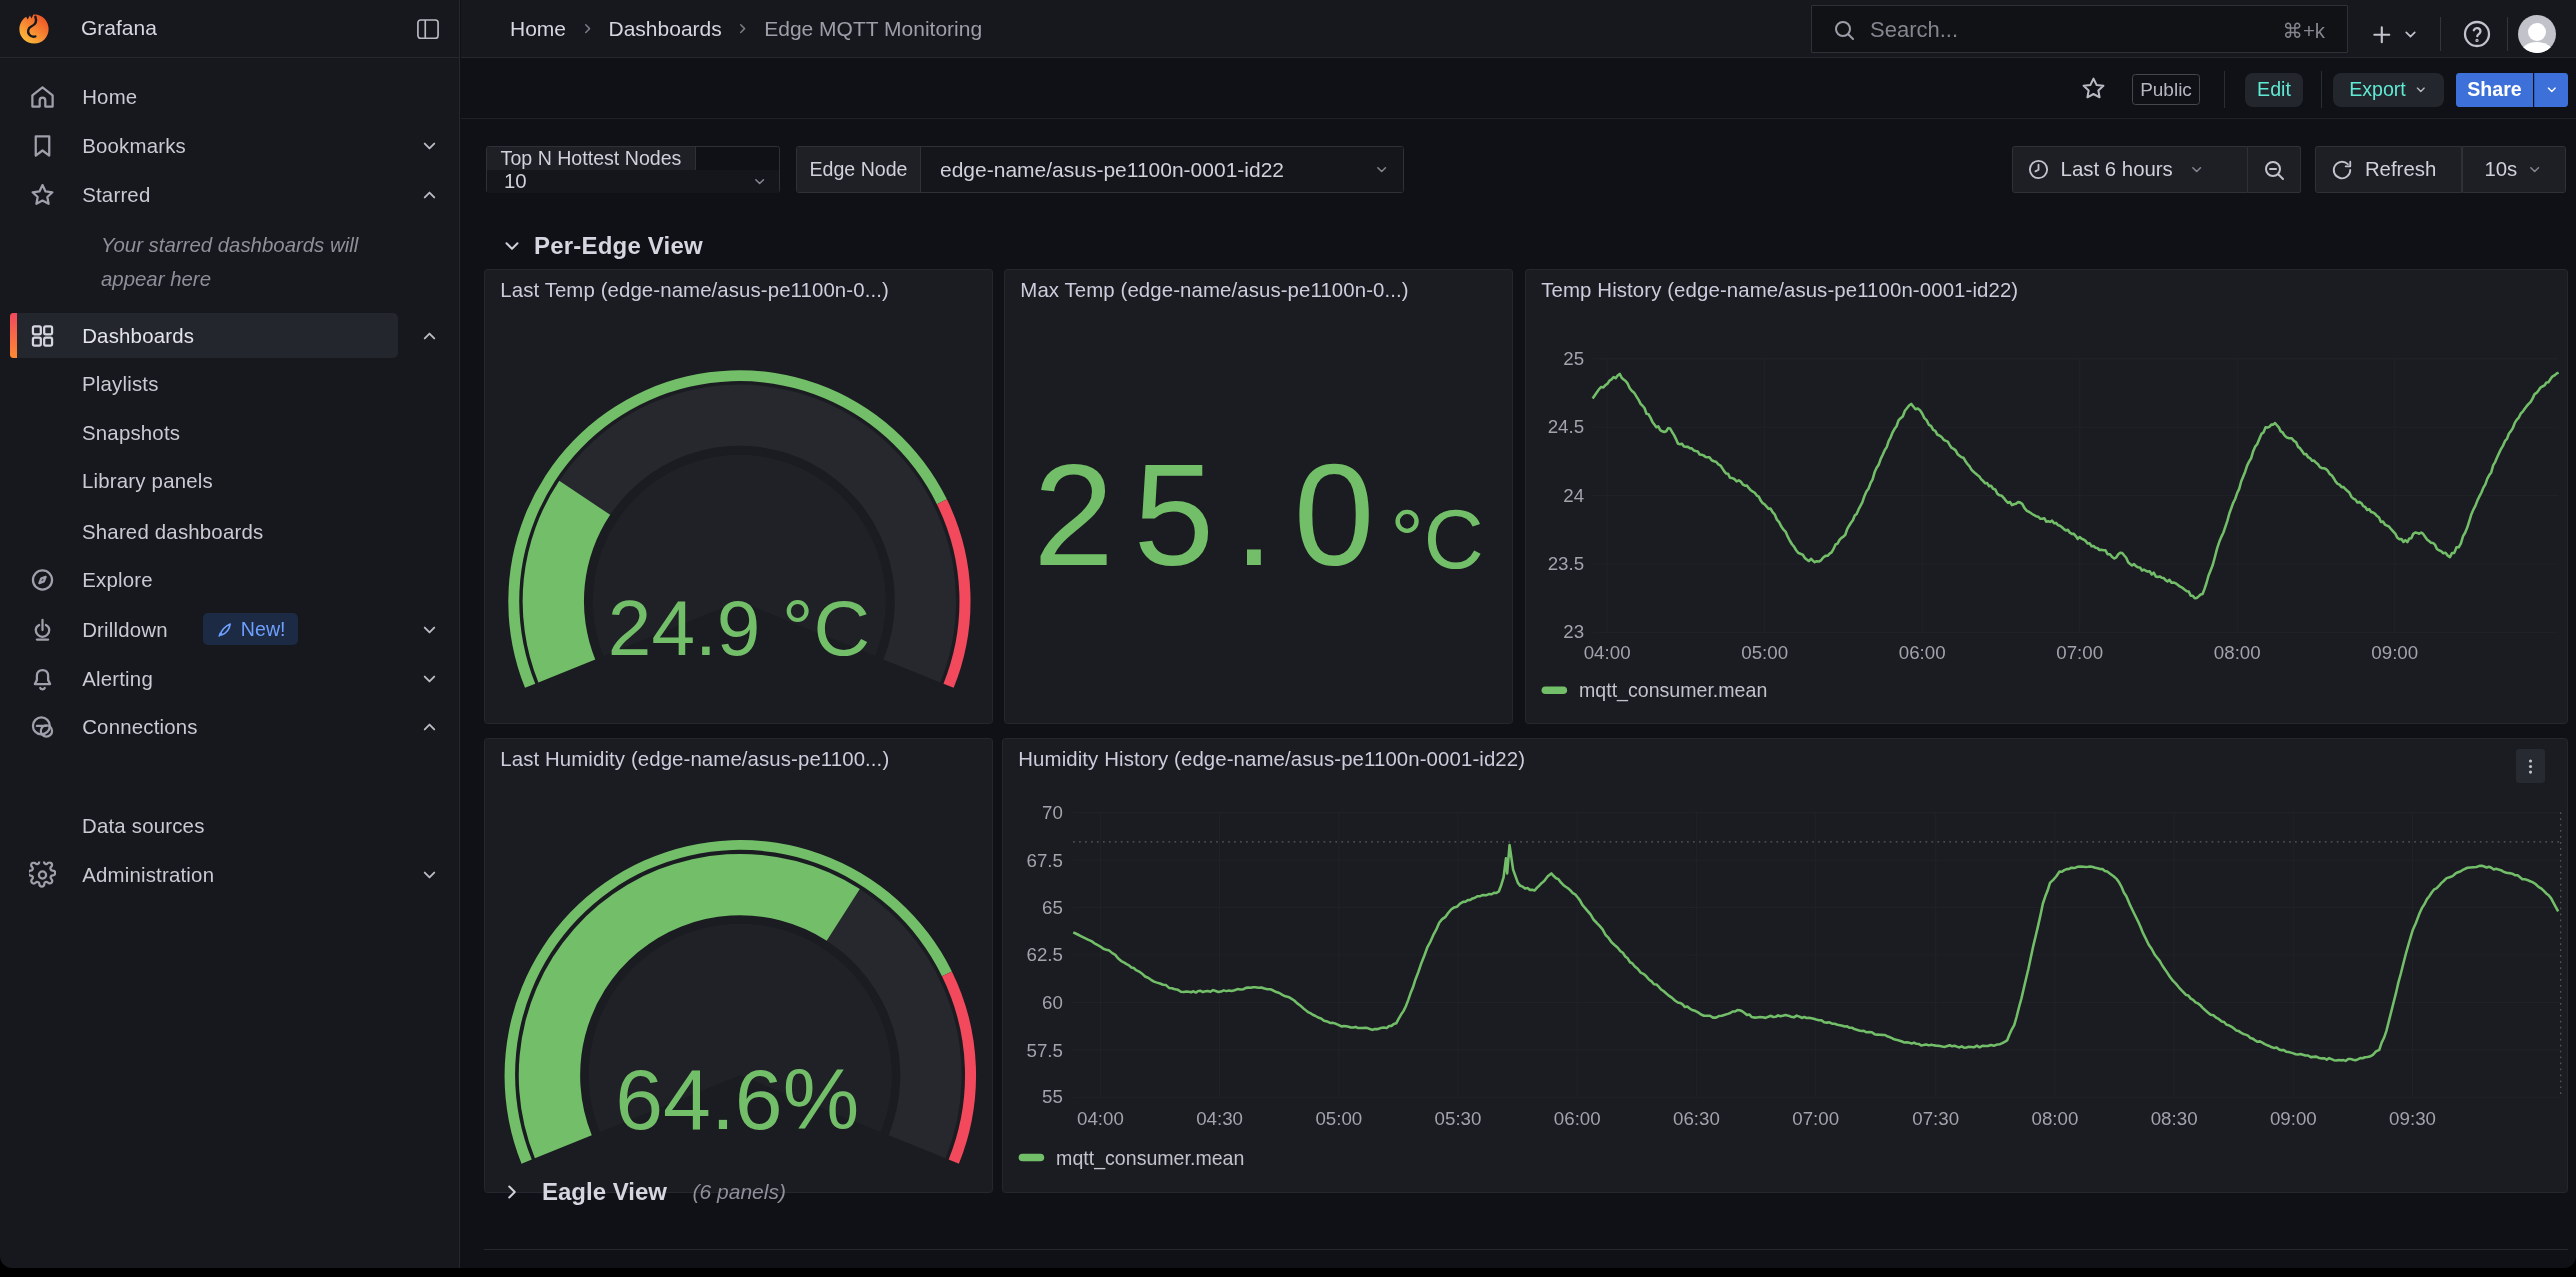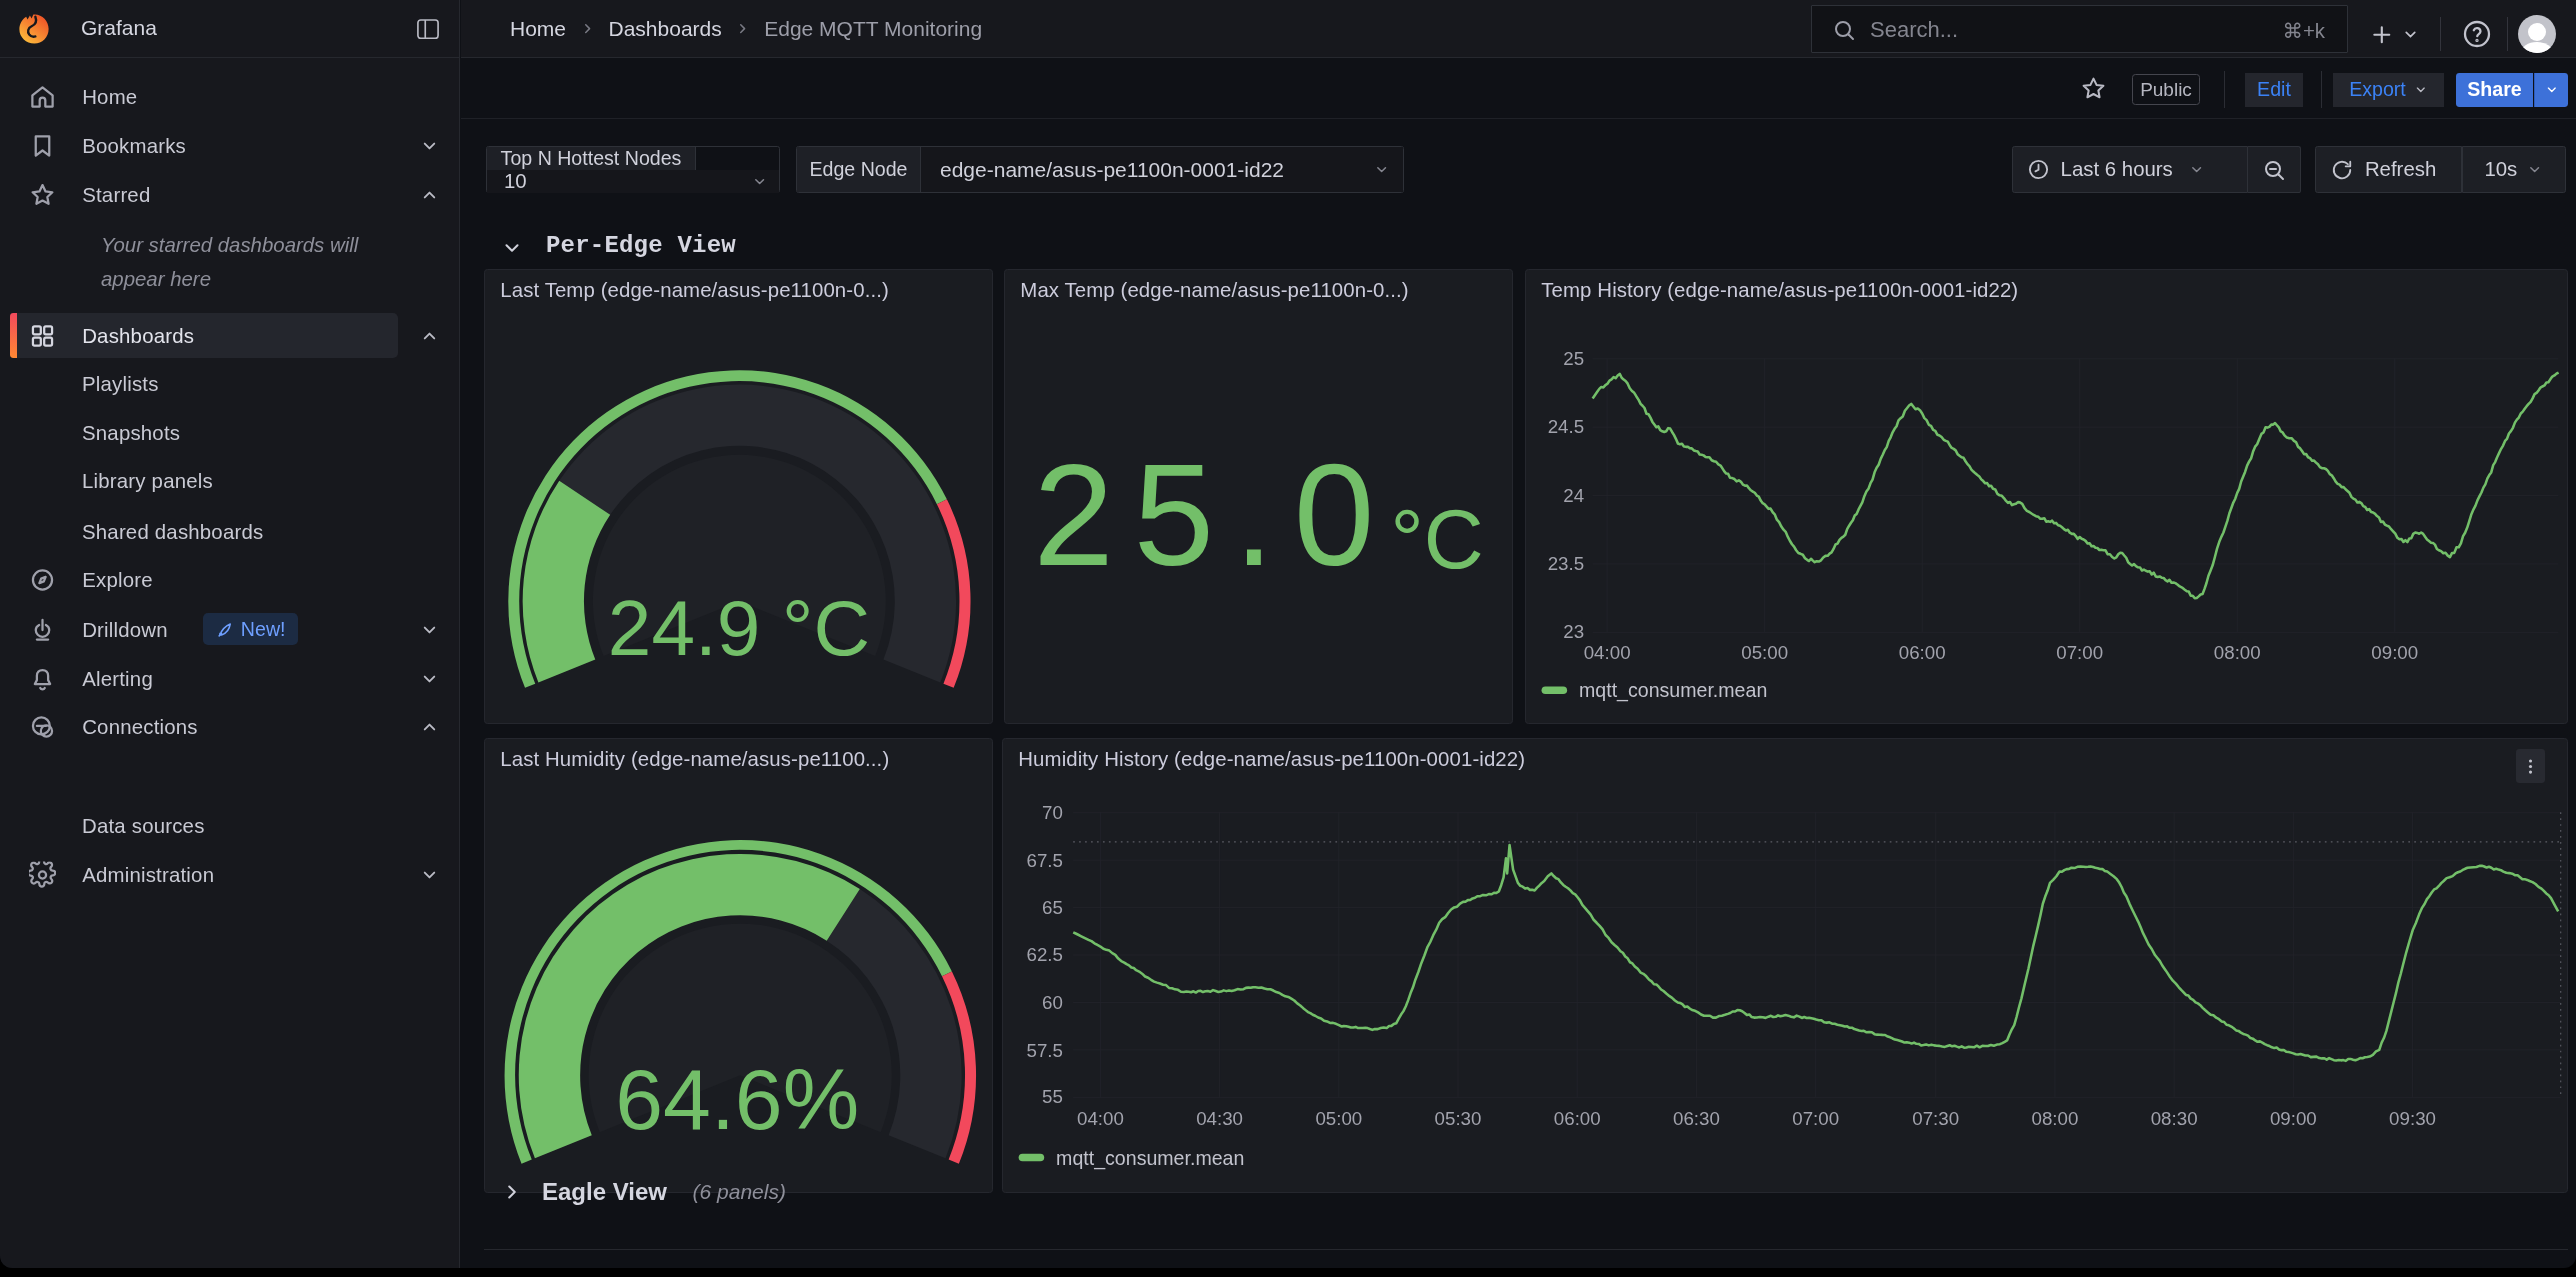--- a/index.html
+++ b/index.html
@@ -13,21 +13,21 @@
   .menu-item { position:absolute; left:10.2px; width:388px; height:45px; border-radius:5.1px; }
   .menu-item .lbl { position:absolute; left:72px; top:50%; transform:translateY(-50%); font-size:20.4px; color:#c9cad4; letter-spacing:0.2px; }
   .menu-item .icon { position:absolute; left:19px; top:50%; transform:translateY(-50%); width:27px; height:27px; }
   .menu-item .chev { position:absolute; right:-41px; top:50%; transform:translateY(-50%); width:19px; height:19px; }
   .sub { left:82px; }
   .sub .lbl { left:0; }
   svg.ic { stroke:#9fa0ab; fill:none; stroke-width:2; stroke-linecap:round; stroke-linejoin:round; }
   
   .panel { position:absolute; background:#1a1c21; border:0.9px solid #25272e; border-radius:3.4px; }
   .ptitle { position:absolute; left:15.3px; top:9.4px; font-size:20.4px; color:#ccccdc; white-space:nowrap; letter-spacing:0.1px; }
-  .btn { position:absolute; height:34px; border-radius:0; font-size:19.6px; color:#3b82f6; display:flex; align-items:center; justify-content:center; }
+  .btn { position:absolute; height:34px; border-radius:8px; font-size:19.6px; color:#5eead4; display:flex; align-items:center; justify-content:center; }
   .gray { background:#24262d; }
   .chevsvg { width:15.3px; height:15.3px; stroke:#b9bac4; fill:none; stroke-width:2.4; stroke-linecap:round; stroke-linejoin:round; }
 </style>
 </head>
 <body>
 <div id="app">
   <div id="sidebar">
 
     <div class="menu-item" style="top:74px;">
       <svg class="ic icon" viewBox="0 0 24 24">
@@ -256,21 +256,21 @@
       <span style="font-size:20.4px; color:#d0d1db;">Refresh</span>
     </div>
     <div style="width:104px; height:47px; background:#1d1f25; border:0.9px solid #2e3138; border-left:0.9px solid #2e3138; border-radius:0 2.6px 2.6px 0; display:flex; align-items:center; justify-content:center; gap:10.2px;">
       <span style="font-size:20.4px; color:#d0d1db;">10s</span>
       <svg class="chevsvg" viewBox="0 0 24 24" style="stroke:#84858f;">
           <path d="M6 9l6 6 6-6"></path>
         </svg>
     </div>
   </div>
 
-  <div style="position:absolute; left:501px; top:232px; display:flex; align-items:flex-end; gap:23px;font-family:Liberation Mono, monospace;">
+  <div style="position:absolute; left:501px; top:232px; display:flex; align-items:center; gap:11px;">
     <svg width="22" height="22" viewBox="0 0 24 24" fill="none" stroke="#d0d1db" stroke-width="2.2" stroke-linecap="round" stroke-linejoin="round">
         <path d="M6 9l6 6 6-6"></path>
       </svg>
     <span style="font-size:24px; font-weight:700; color:#d5d6e0; letter-spacing:0.2px;">Per-Edge View</span>
   </div>
 
   <div class="panel" style="left:484px; top:269px; width:509px; height:455px;">
     <div class="ptitle">Last Temp (edge-name/asus-pe1100n-0...)</div>
     <svg width="507" height="453" viewBox="568 316 595 532" style="position:absolute; left:0; top:0;">
       <path d="M 866.5 705 L 707.0 769.4 A 172 172 0 1 1 1026.0 769.4 Z" fill="#1f2126"></path>

